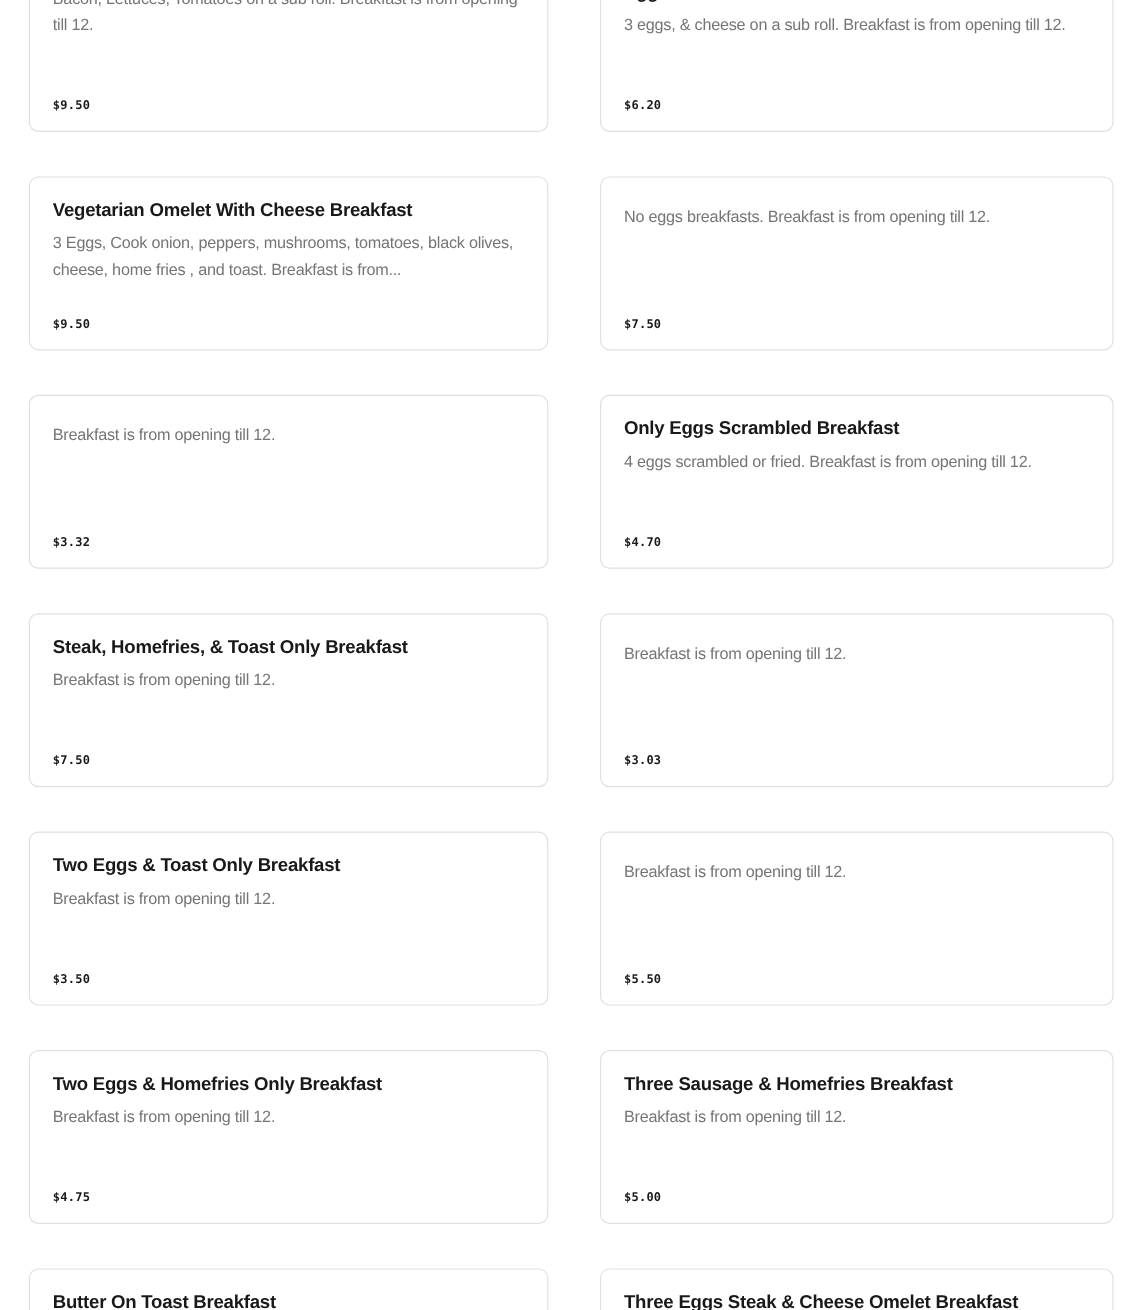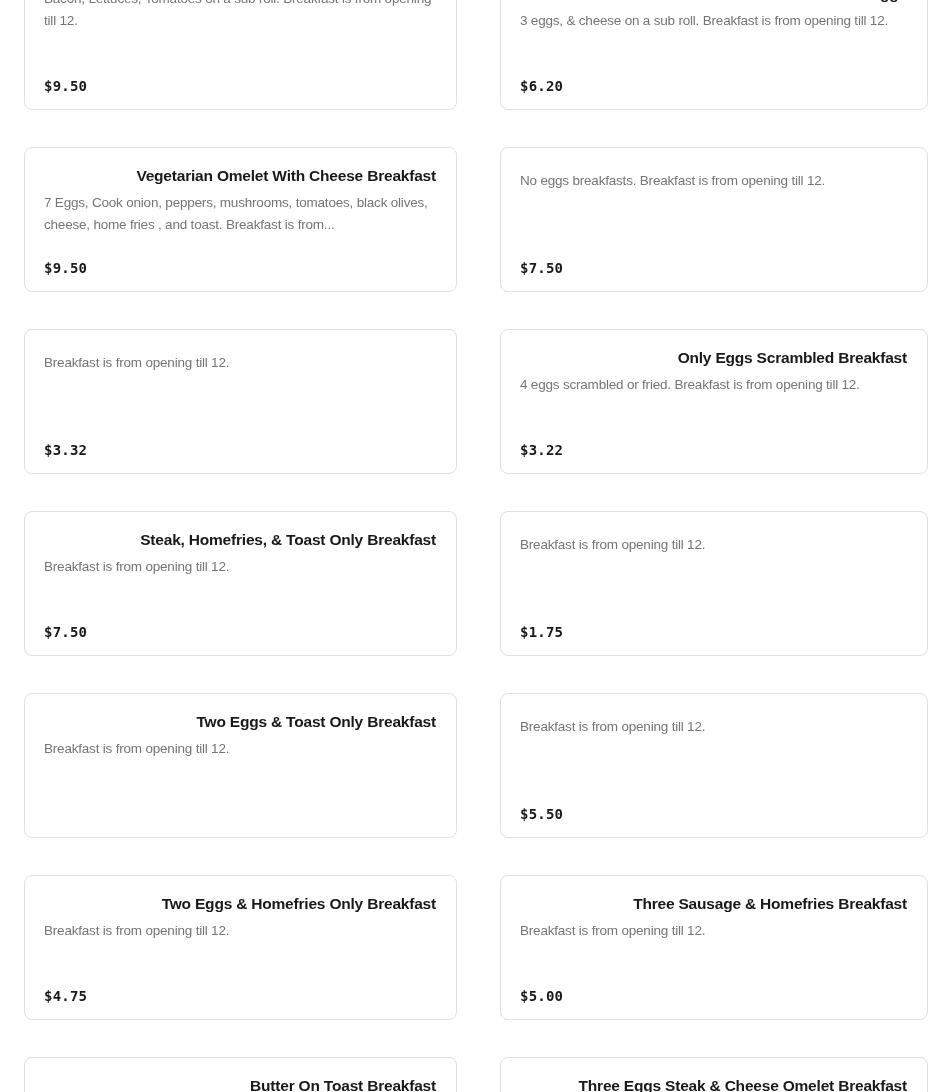--- a/index.html
+++ b/index.html
@@ -34,39 +34,38 @@
   }
 
   .card-title {
     font-size: 15.5px;
     font-weight: 700;
     line-height: 22px;
     letter-spacing: -0.2px;
     color: var(--title-color, #191919);
     white-space: nowrap;
     overflow: hidden;
-    text-align: right;
   }
 
   .card-desc {
     margin-top: 5px;
     font-size: 13.5px;
     line-height: 22px;
     letter-spacing: -0.2px;
     color: var(--desc-color, #757575);
     display: -webkit-box;
     -webkit-line-clamp: 2;
     -webkit-box-orient: vertical;
     overflow: hidden;
   }
 
   .card-price {
     margin-top: auto;
     font-family: "DejaVu Sans Mono", monospace;
-    font-size: 14px;
+    font-size: 10px;
     font-weight: 700;
     letter-spacing: 0.2px;
     color: var(--price-color, #191919);
   }
 </style>
 </head>
 <body>
 
 <div class="menu-grid" id="menu-grid">
   <div class="menu-card">
@@ -76,54 +75,55 @@
   </div>
 
   <div class="menu-card">
     <div class="card-title">Eggs</div>
     <div class="card-desc">3 eggs, &amp; cheese on a sub roll. Breakfast is from opening till 12.</div>
     <div class="card-price">$6.20</div>
   </div>
 
   <div class="menu-card">
     <div class="card-title">Vegetarian Omelet With Cheese Breakfast</div>
-    <div class="card-desc">7 Eggs, Cook onion, peppers, mushrooms, tomatoes, black olives, cheese, home fries , and toast. Breakfast is from...</div>
+    <div class="card-desc">3 Eggs, Cook onion, peppers, mushrooms, tomatoes, black olives, cheese, home fries , and toast. Breakfast is from...</div>
     <div class="card-price">$9.50</div>
   </div>
 
   <div class="menu-card">
     <div class="card-desc">No eggs breakfasts. Breakfast is from opening till 12.</div>
     <div class="card-price">$7.50</div>
   </div>
 
   <div class="menu-card">
     <div class="card-desc">Breakfast is from opening till 12.</div>
     <div class="card-price">$3.32</div>
   </div>
 
   <div class="menu-card">
     <div class="card-title">Only Eggs Scrambled Breakfast</div>
     <div class="card-desc">4 eggs scrambled or fried. Breakfast is from opening till 12.</div>
-    <div class="card-price">$3.22</div>
+    <div class="card-price">$4.70</div>
   </div>
 
   <div class="menu-card">
     <div class="card-title">Steak, Homefries, &amp; Toast Only Breakfast</div>
     <div class="card-desc">Breakfast is from opening till 12.</div>
     <div class="card-price">$7.50</div>
   </div>
 
   <div class="menu-card">
     <div class="card-desc">Breakfast is from opening till 12.</div>
-    <div class="card-price">$1.75</div>
+    <div class="card-price">$3.03</div>
   </div>
 
   <div class="menu-card">
     <div class="card-title">Two Eggs &amp; Toast Only Breakfast</div>
     <div class="card-desc">Breakfast is from opening till 12.</div>
+    <div class="card-price">$3.50</div>
   </div>
 
   <div class="menu-card">
     <div class="card-desc">Breakfast is from opening till 12.</div>
     <div class="card-price">$5.50</div>
   </div>
 
   <div class="menu-card">
     <div class="card-title">Two Eggs &amp; Homefries Only Breakfast</div>
     <div class="card-desc">Breakfast is from opening till 12.</div>

